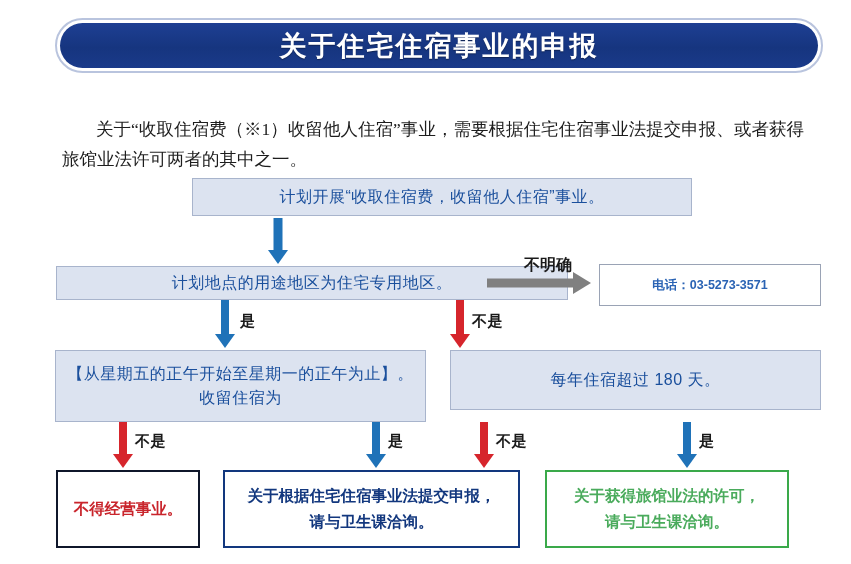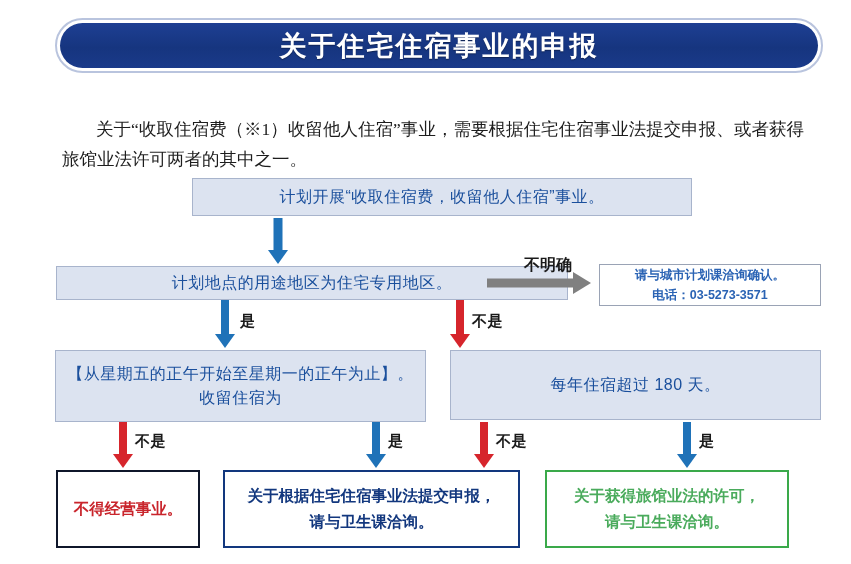--- a/index.html
+++ b/index.html
@@ -176,42 +176,41 @@
   <div class="node-line">计划地点的用途地区为住宅专用地区。</div>
 </div>
 
 <div class="arrow-h" style="position:absolute; left:487px; top:272px; width:108px; height:22px;">
   <div class="shaft-h" style="width:92px; height:9px; background:#808080;"></div>
   <div class="head-h" style="left:86px; border-left:18px solid #808080;"></div>
 </div>
 <div class="edge-label-gray" style="left:524px; top:255px;">不明确</div>
 
 <div class="node node-note" style="left:599px; top:264px; width:222px; height:42px;">
-  <div>请与城市计划课洽询确认。</div>
   <div>电话：03-5273-3571</div>
 </div>
 
 <div class="arrow-v" style="left:225px; top:300px; width:0; height:50px;">
   <div class="shaft" style="width:8px; height:36px; background:#1f72b8;"></div>
   <div class="head" style="top:34px; border-top:14px solid #1f72b8;"></div>
 </div>
 <div class="edge-label" style="left:240px; top:312px;">是</div>
 
 <div class="arrow-v" style="left:460px; top:300px; width:0; height:50px;">
   <div class="shaft" style="width:8px; height:36px; background:#d6252c;"></div>
   <div class="head" style="top:34px; border-top:14px solid #d6252c;"></div>
 </div>
 <div class="edge-label" style="left:472px; top:312px;">不是</div>
 
 <div class="node node-blue" style="left:55px; top:350px; width:371px; height:72px;">
   <div class="node-line">【从星期五的正午开始至星期一的正午为止】。</div>
   <div class="node-line">收留住宿为</div>
 </div>
 
-<div class="node node-blue" style="left:450px; top:350px; width:371px; height:70px;">
+<div class="node node-blue" style="left:450px; top:350px; width:371px; height:60px;">
   <div class="node-line">每年住宿超过 180 天。</div>
 </div>
 
 <div class="arrow-v" style="left:123px; top:422px; width:0; height:50px;">
   <div class="shaft" style="width:8px; height:34px; background:#d6252c;"></div>
   <div class="head" style="top:32px; border-top:14px solid #d6252c;"></div>
 </div>
 <div class="edge-label" style="left:135px; top:432px;">不是</div>
 
 <div class="arrow-v" style="left:376px; top:422px; width:0; height:50px;">

